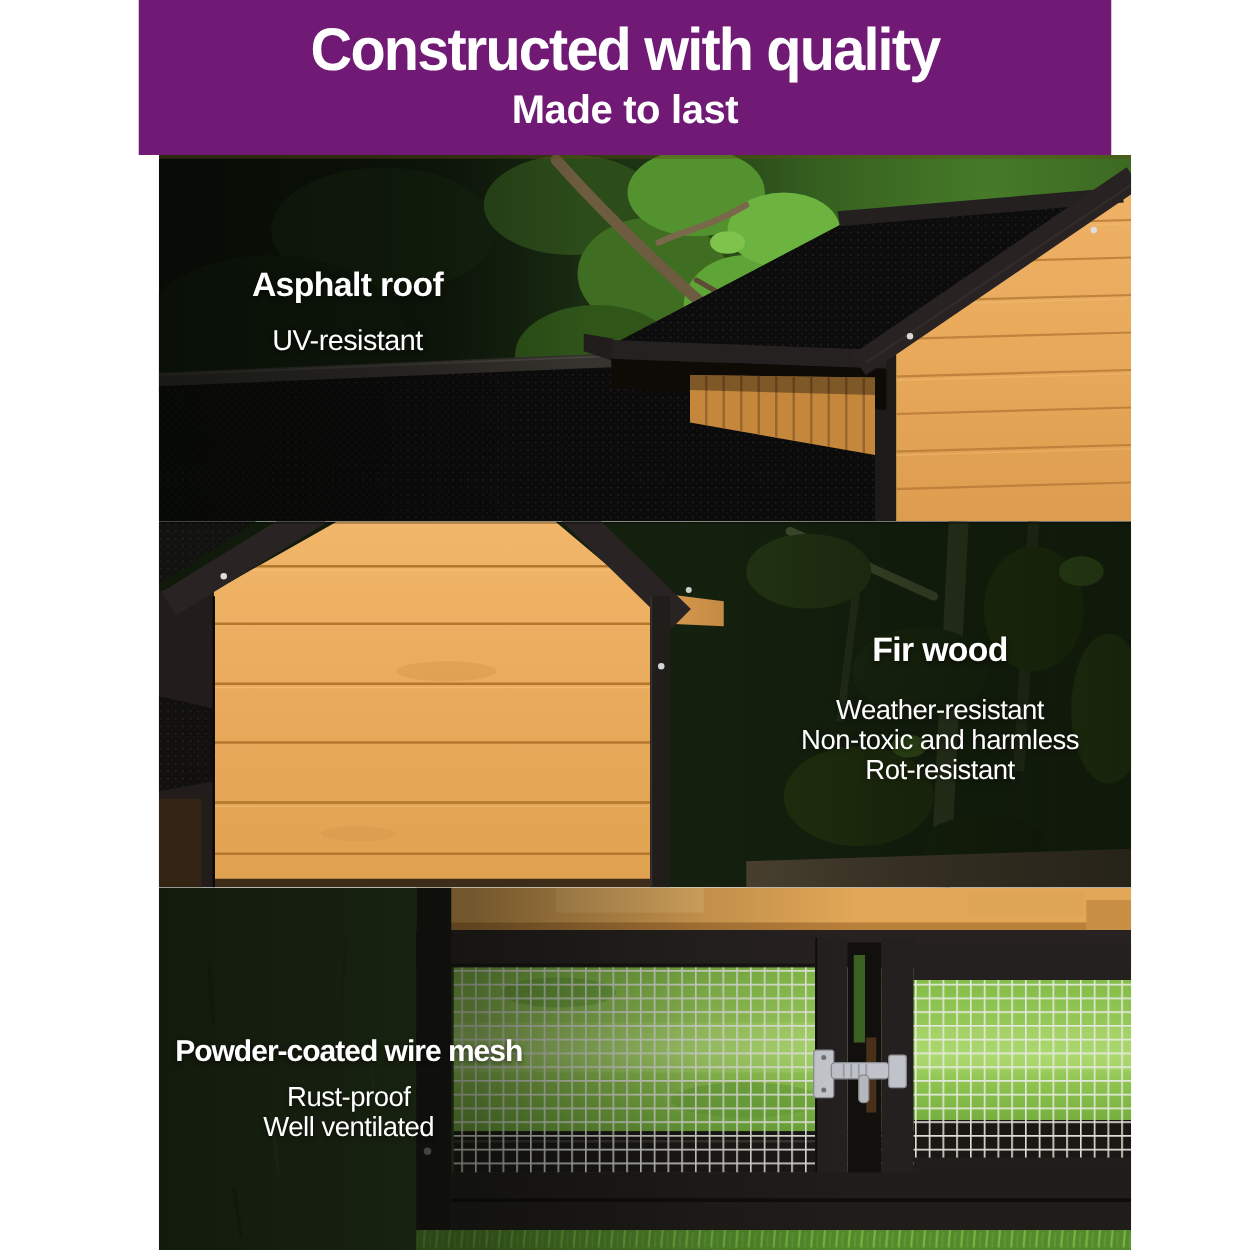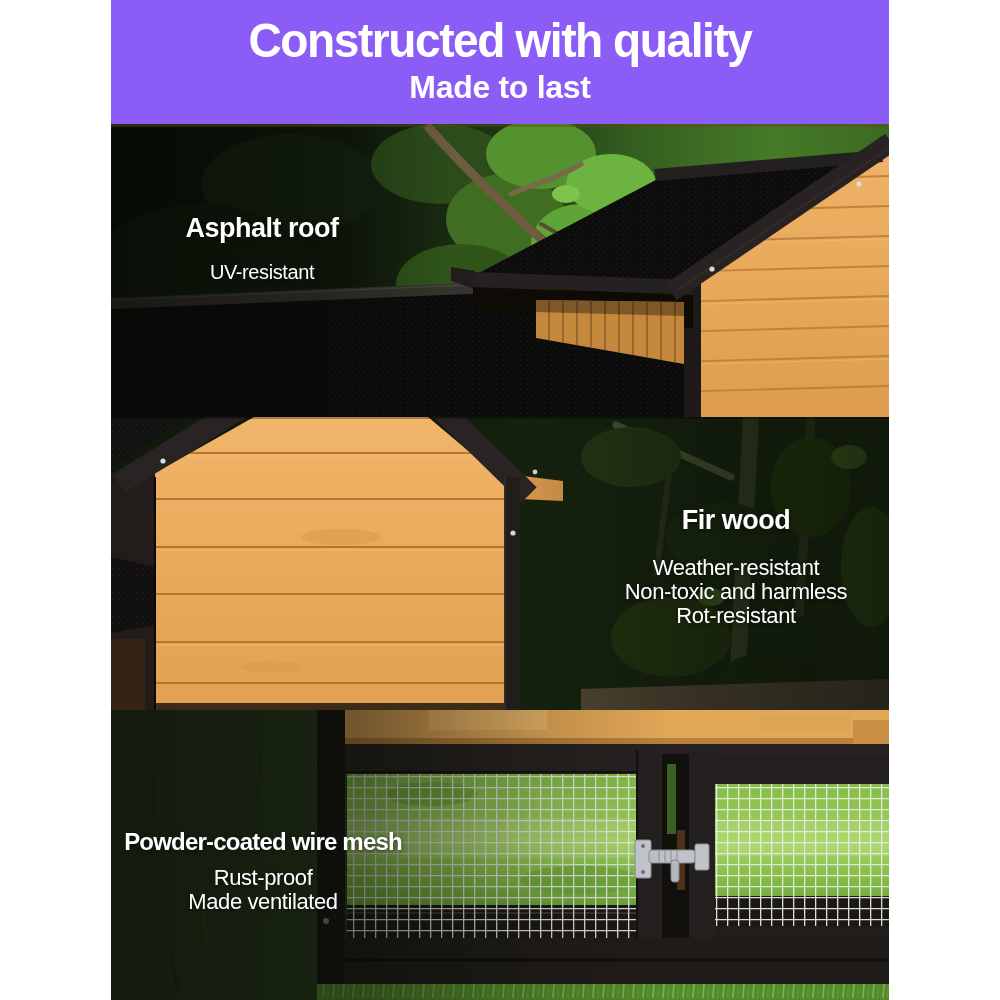--- a/index.html
+++ b/index.html
@@ -1,41 +1,41 @@
 <!DOCTYPE html>
 <html><head>
 <meta charset="utf-8">
 <style>
   html,body{margin:0;padding:0;background:#fff;}
   .canvas{position:relative;width:1000px;height:1000px;background:#fff;overflow:hidden;
           font-family:"Liberation Sans",sans-serif;}
   .artwork{position:absolute;left:111px;top:0;width:778px;height:1000px;background:#fff;}
 
   
-  .banner{position:absolute;left:0;top:0;width:778px;height:124px;background:#8b5cf6;
+  .banner{position:absolute;left:0;top:0;width:778px;height:124px;background:#701a75;
           color:#fff;text-align:center;overflow:hidden;}
   .banner h1{margin:0;padding-top:15px;font-size:48px;line-height:52px;font-weight:700;
              letter-spacing:-1.5px;transform:scaleX(.96);}
   .banner .sub{margin:6px 0 0 0;font-size:32px;line-height:28px;font-weight:700;letter-spacing:-.3px;}
 
   
-  .photo{position:absolute;left:0;width:778px;overflow:hidden;}
+  .photo{position:absolute;left:16px;width:778px;overflow:hidden;}
   #s1{top:124px;height:293px;}
   #s2{top:417px;height:293px;}
   #s3{top:710px;height:290px;}
   .photo svg{display:block;}
 
   
   .copy{position:absolute;color:#fff;text-align:center;text-shadow:0 1px 4px rgba(0,0,0,.55);}
   .copy h2{margin:0;font-weight:700;}
   .copy p{margin:0;font-weight:400;}
   #s1 .copy{left:11px;top:87px;width:280px;}
   #s1 .copy h2{font-size:27px;line-height:34px;letter-spacing:-.5px;}
   #s1 .feats{margin-top:6px;}
-  #s1 .copy p{font-size:20px;line-height:24px;letter-spacing:-.4px;margin-top:15px;}
+  #s1 .copy p{font-size:23px;line-height:24px;letter-spacing:-.4px;margin-top:15px;}
   #s2 .copy{left:475px;top:86px;width:300px;}
   #s2 .copy h2{font-size:27px;line-height:34px;letter-spacing:-.5px;}
   #s2 .feats{margin-top:19px;}
   #s2 .copy p{font-size:22px;line-height:24px;letter-spacing:-.4px;}
   #s3 .copy{left:7px;top:116px;width:290px;}
   #s3 .copy h2{font-size:24px;line-height:32px;letter-spacing:-.8px;}
   #s3 .feats{margin-top:8px;}
   #s3 .copy p{font-size:22px;line-height:24px;letter-spacing:-.4px;}
 </style>
 </head>
@@ -373,19 +373,19 @@
           </g>
         </g>
 
         <rect x="0" y="0" width="560" height="290" fill="url(#s3fade)"></rect>
       </svg>
 
       <div class="copy">
         <h2>Powder-coated wire mesh</h2>
         <div class="feats">
           <p>Rust-proof</p>
-          <p>Made ventilated</p>
+          <p>Well ventilated</p>
         </div>
       </div>
     </div>
 
   </div>
 </div>
 
 </body></html>

